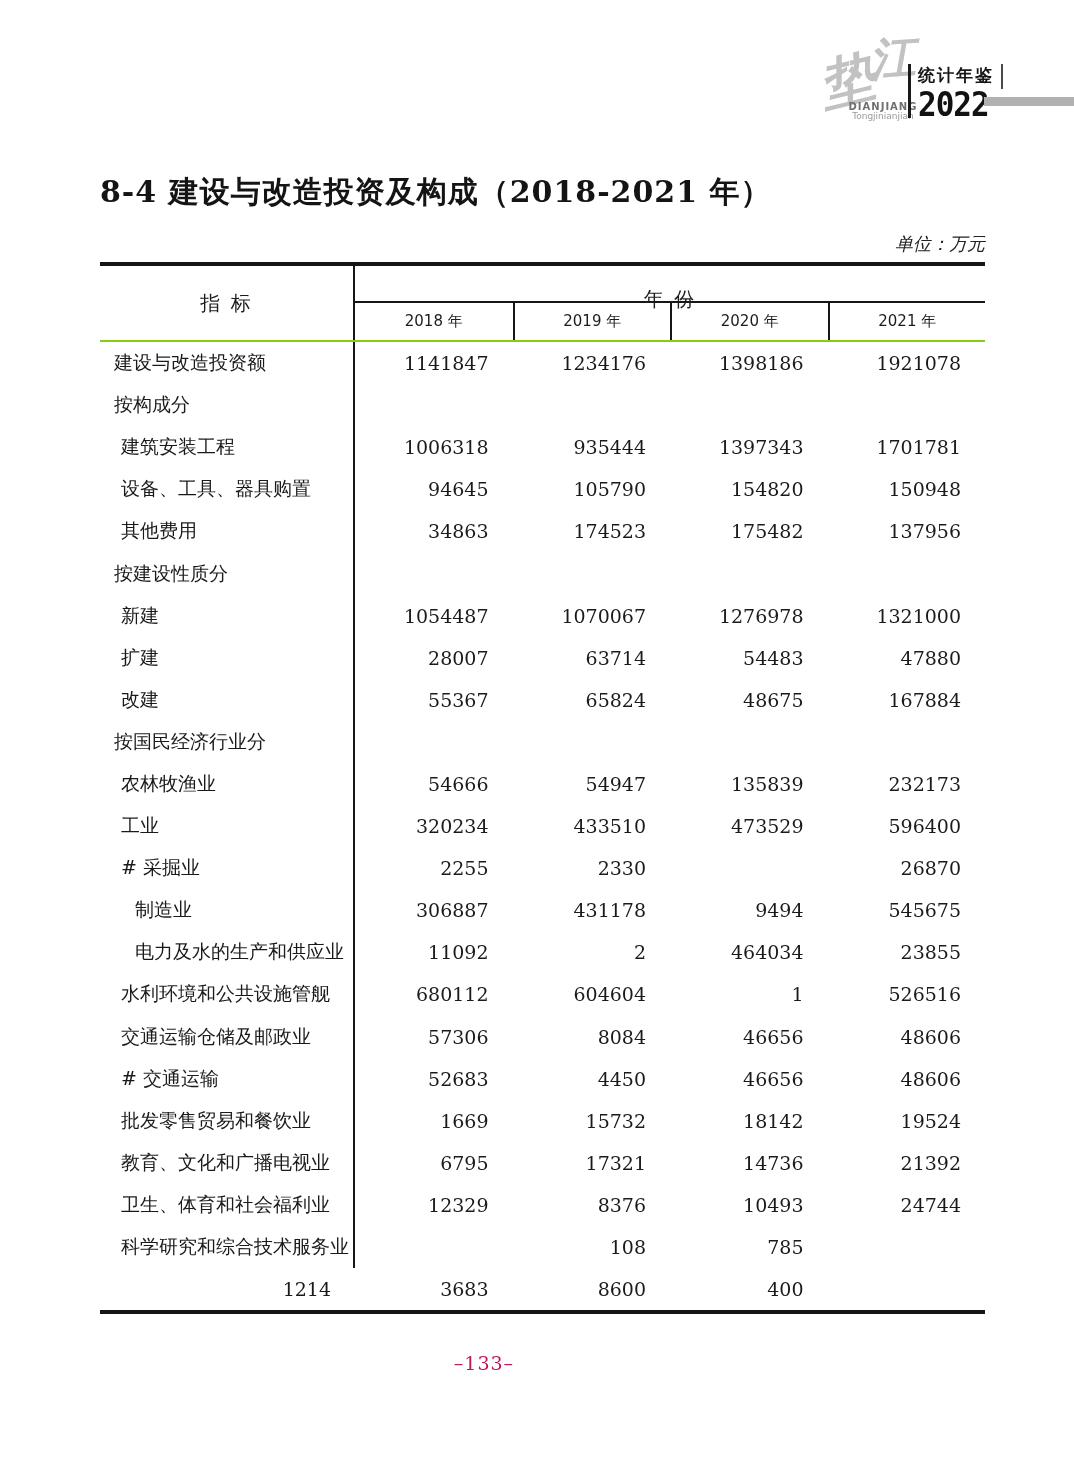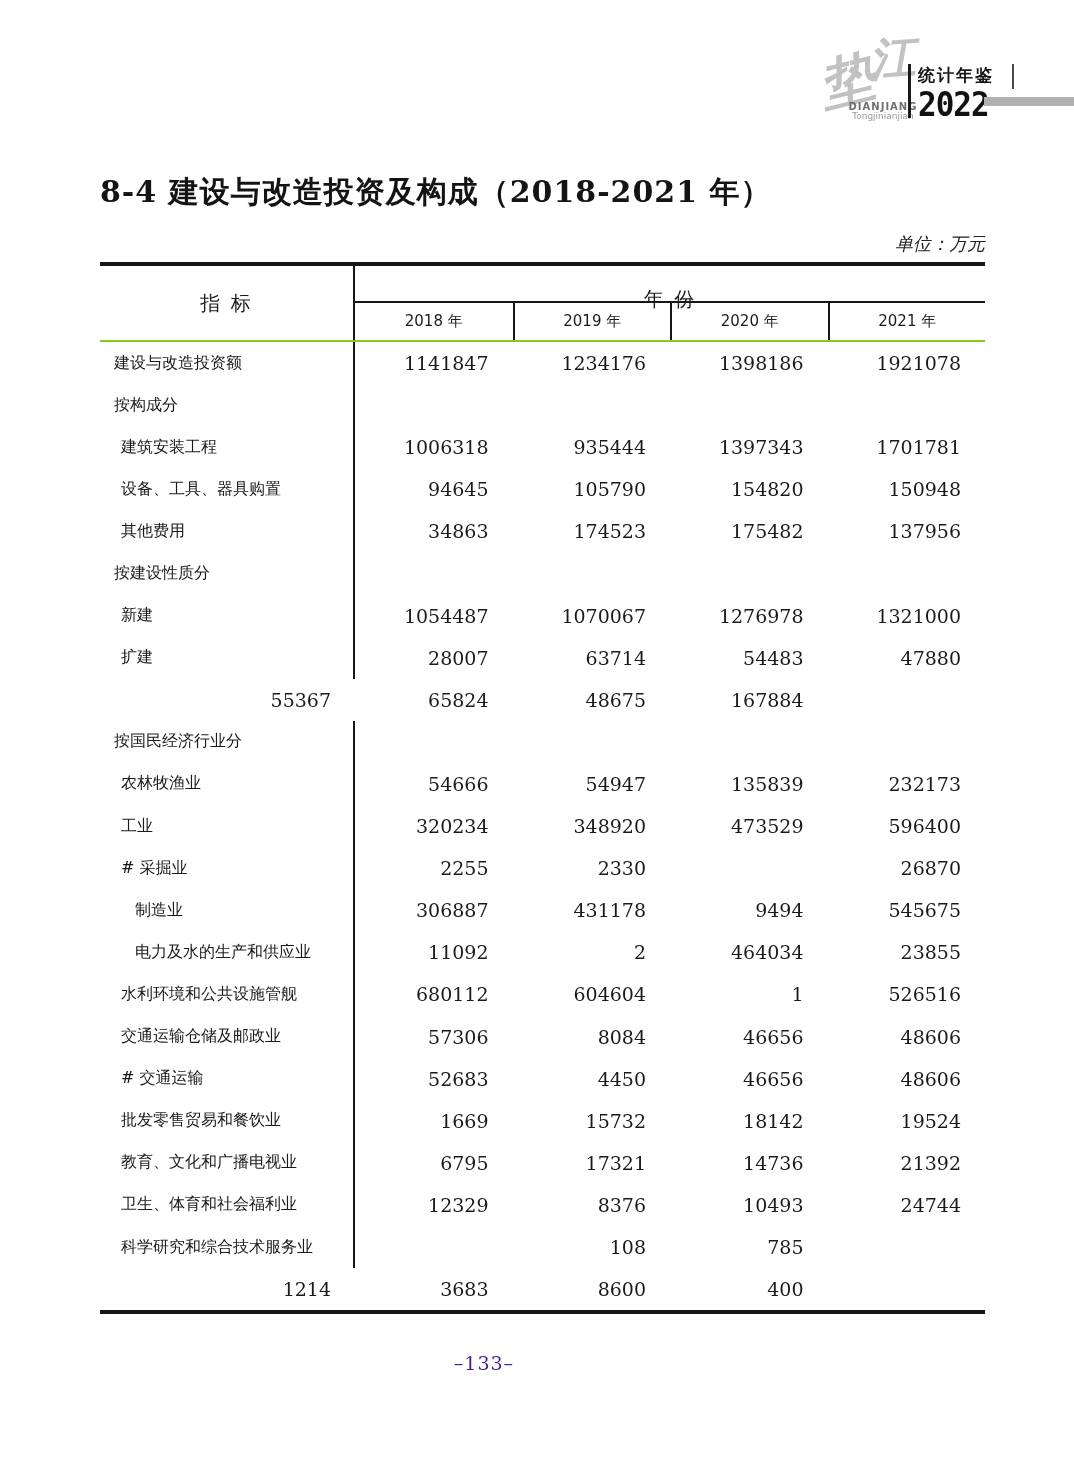--- a/index.html
+++ b/index.html
@@ -20,21 +20,21 @@
   }
   .calligraphy .c1 { display:inline-block; transform:translateY(10px) rotate(-6deg); }
   .calligraphy .c2 { display:inline-block; transform:translateY(-8px) rotate(4deg); font-size:46px; }
   .roman { position:absolute; left:845px; top:101px; width:76px; text-align:center;
            font-family:"DejaVu Sans","Liberation Sans",sans-serif; line-height:1.1; }
   .roman .r1 { font-size:10px; font-weight:700; color:#6f6f6f; letter-spacing:1px; }
   .roman .r2 { font-size:9px; color:#9a9a9a; }
   .brand-box { position:absolute; left:908px; top:64px; border-left:3px solid #1a1a1a; padding-left:7px; }
   .yb-label {
     display:inline-block; font-size:17px; font-weight:700; letter-spacing:2px;
-    border-right:2px solid #4a4a4a; padding-right:18px; padding-bottom:2px; color:#161616;
+    border-right:2px solid #4a4a4a; padding-right:7px; padding-bottom:2px; color:#161616;
   }
   .yb-year {
     font-family:"DejaVu Sans Mono","Liberation Mono",monospace;
     font-size:31px; font-weight:900; letter-spacing:-1px; line-height:0.95;
     color:#121212; transform:scaleY(1.08); transform-origin:top left;
   }
   .gray-bar { position:absolute; left:984px; top:97px; width:90px; height:9px; background:#b1b1b1; }
 
   
   .page-title {
@@ -71,34 +71,34 @@
     font-size:15px;
   }
   .th-year + .th-year { border-left:2px solid #161616; }
 
   .trow {
     display:grid; grid-template-columns:255px 157.5px 157.5px 157.5px 157.5px;
     height:42.1px; align-items:center;
   }
   .row-label {
     height:100%; border-right:2px solid #161616;
-    display:flex; align-items:center; font-size:16px; color:#1a1a1a;
+    display:flex; align-items:center; font-size:19px; color:#1a1a1a;
   }
   .row-label.ind0 { padding-left:14px; }
   .row-label.ind1 { padding-left:21px; }
   .row-label.ind2 { padding-left:35px; }
   .cell-val {
     text-align:right; padding-right:24px; font-size:19px; color:#1a1a1a;
     font-variant-numeric:lining-nums;
   }
 
   
   .page-number {
     position:absolute; left:0; top:1352px; width:968px;
-    text-align:center; font-size:19px; letter-spacing:1px; color:#4c1d95;
+    text-align:center; font-size:19px; letter-spacing:1px; color:#be185d;
   }
 </style>
 </head>
 <body>
 
 <div class="brand">
   <div class="calligraphy"><span class="c1">垫</span><span class="c2">江</span></div>
   <div class="roman">
     <div class="r1">DIANJIANG</div>
     <div class="r2">Tongjinianjian</div>
@@ -176,20 +176,21 @@
         <div class="cell-val">1321000</div>
       </div>
       <div class="trow">
         <div class="row-label ind1">扩建</div>
         <div class="cell-val">28007</div>
         <div class="cell-val">63714</div>
         <div class="cell-val">54483</div>
         <div class="cell-val">47880</div>
       </div>
       <div class="trow">
+        <div class="row-label ind1">改建</div>
         <div class="cell-val">55367</div>
         <div class="cell-val">65824</div>
         <div class="cell-val">48675</div>
         <div class="cell-val">167884</div>
       </div>
       <div class="trow">
         <div class="row-label ind0">按国民经济行业分</div>
         <div class="cell-val"></div>
         <div class="cell-val"></div>
         <div class="cell-val"></div>
@@ -198,21 +199,21 @@
       <div class="trow">
         <div class="row-label ind1">农林牧渔业</div>
         <div class="cell-val">54666</div>
         <div class="cell-val">54947</div>
         <div class="cell-val">135839</div>
         <div class="cell-val">232173</div>
       </div>
       <div class="trow">
         <div class="row-label ind1">工业</div>
         <div class="cell-val">320234</div>
-        <div class="cell-val">348920</div>
+        <div class="cell-val">433510</div>
         <div class="cell-val">473529</div>
         <div class="cell-val">596400</div>
       </div>
       <div class="trow">
         <div class="row-label ind1"># 采掘业</div>
         <div class="cell-val">2255</div>
         <div class="cell-val">2330</div>
         <div class="cell-val"></div>
         <div class="cell-val">26870</div>
       </div>

